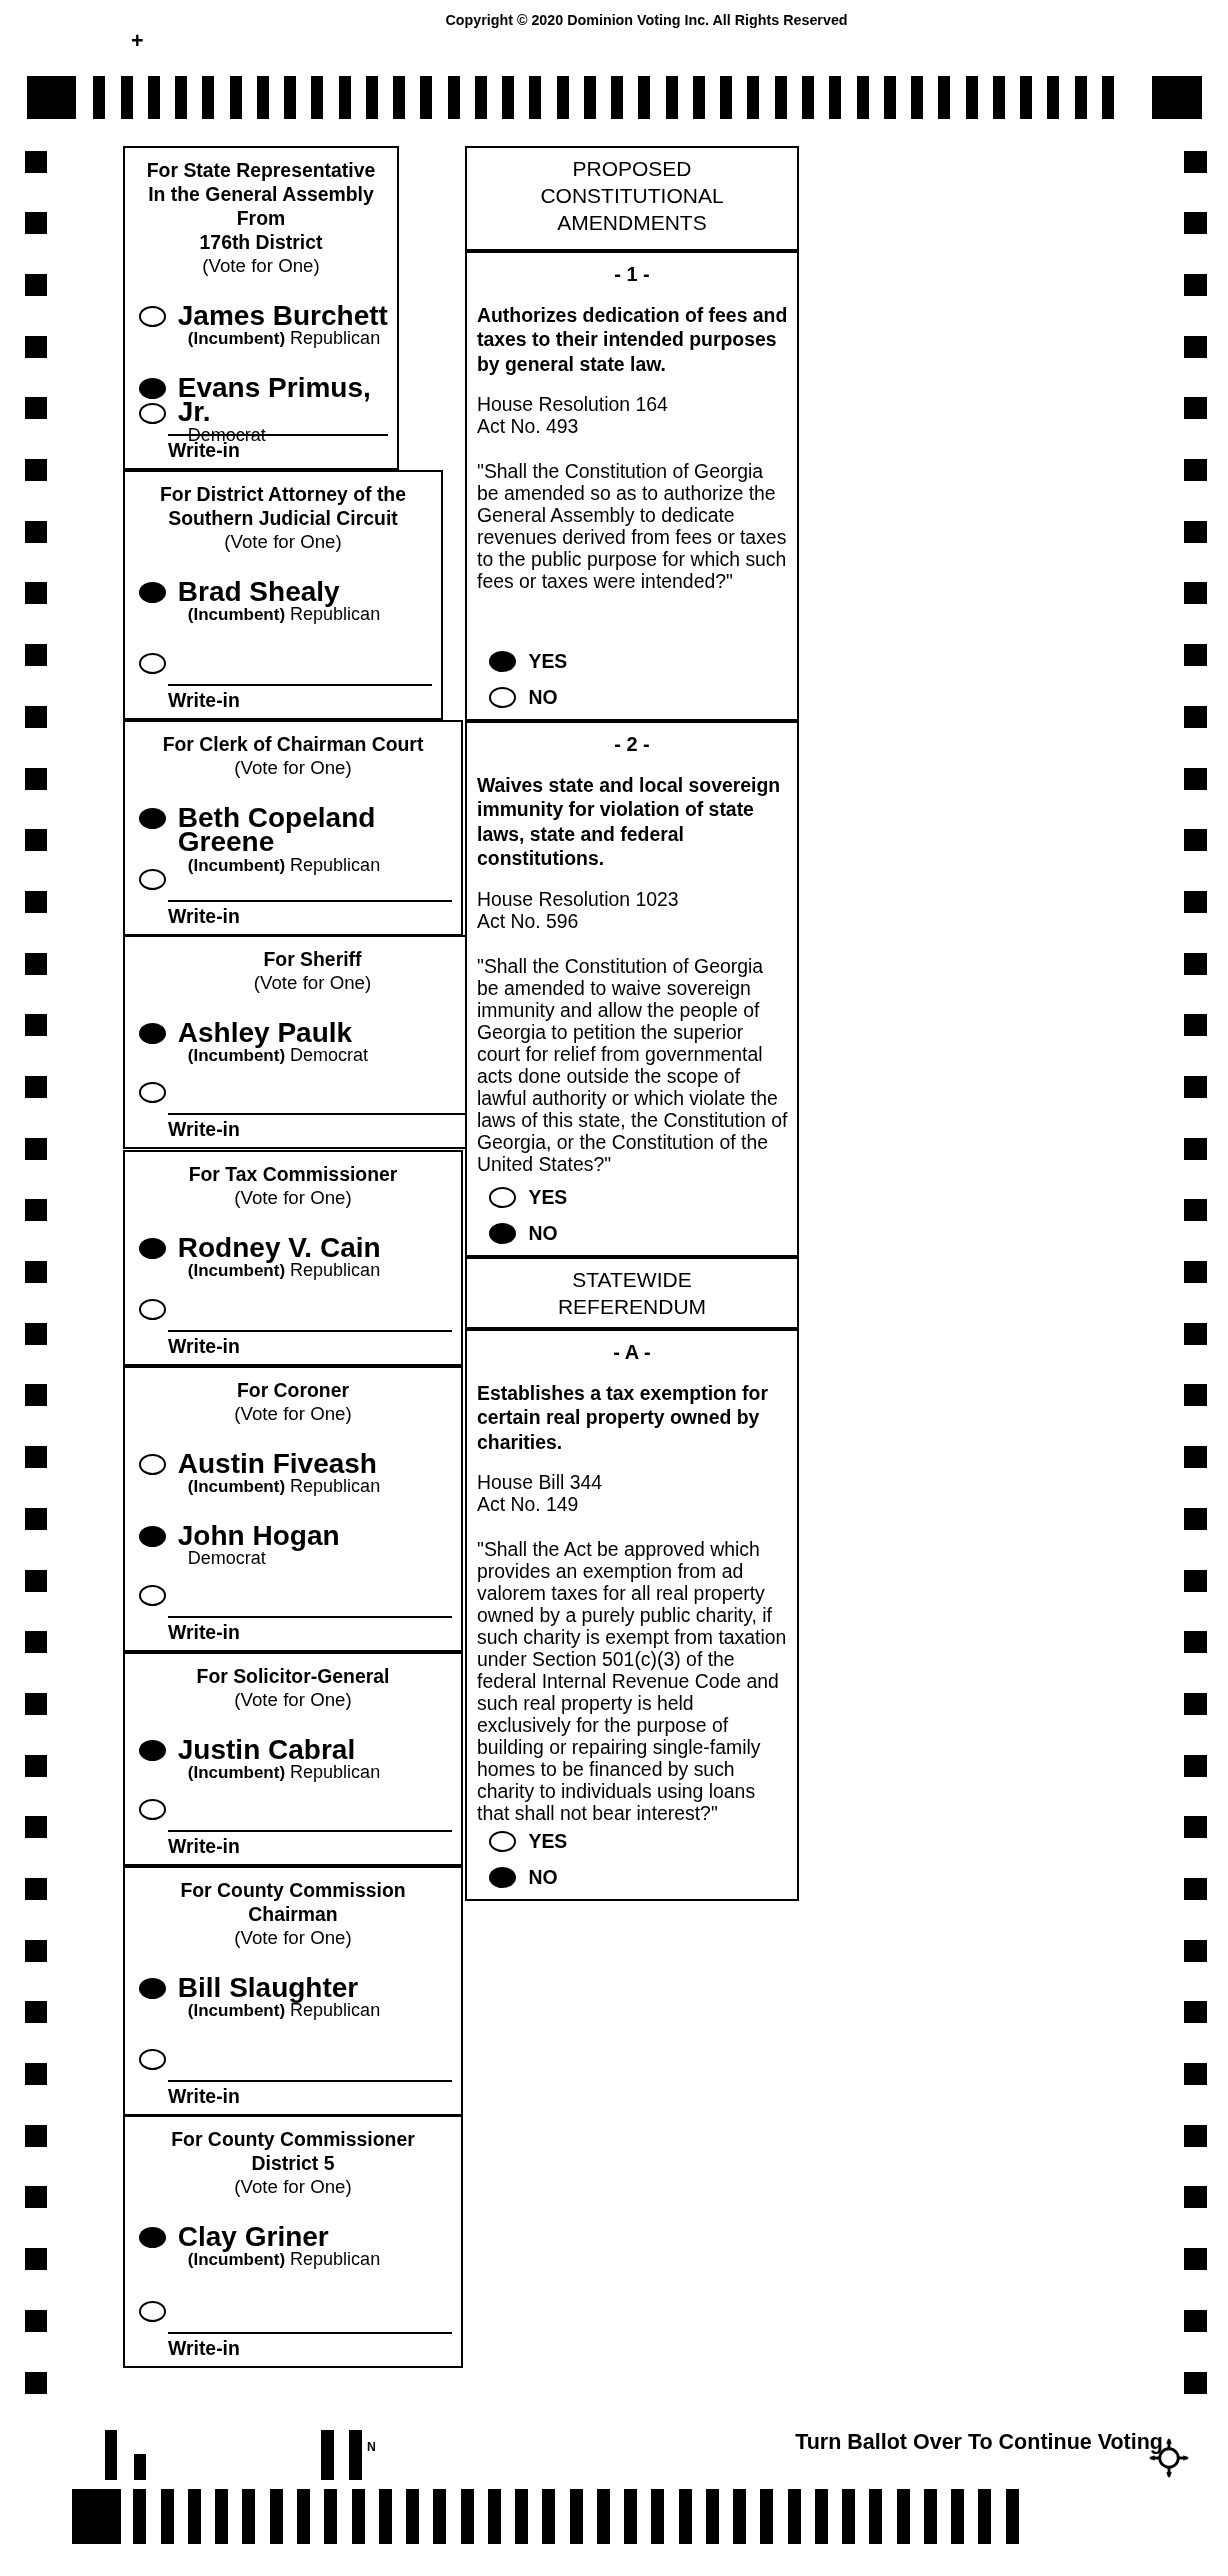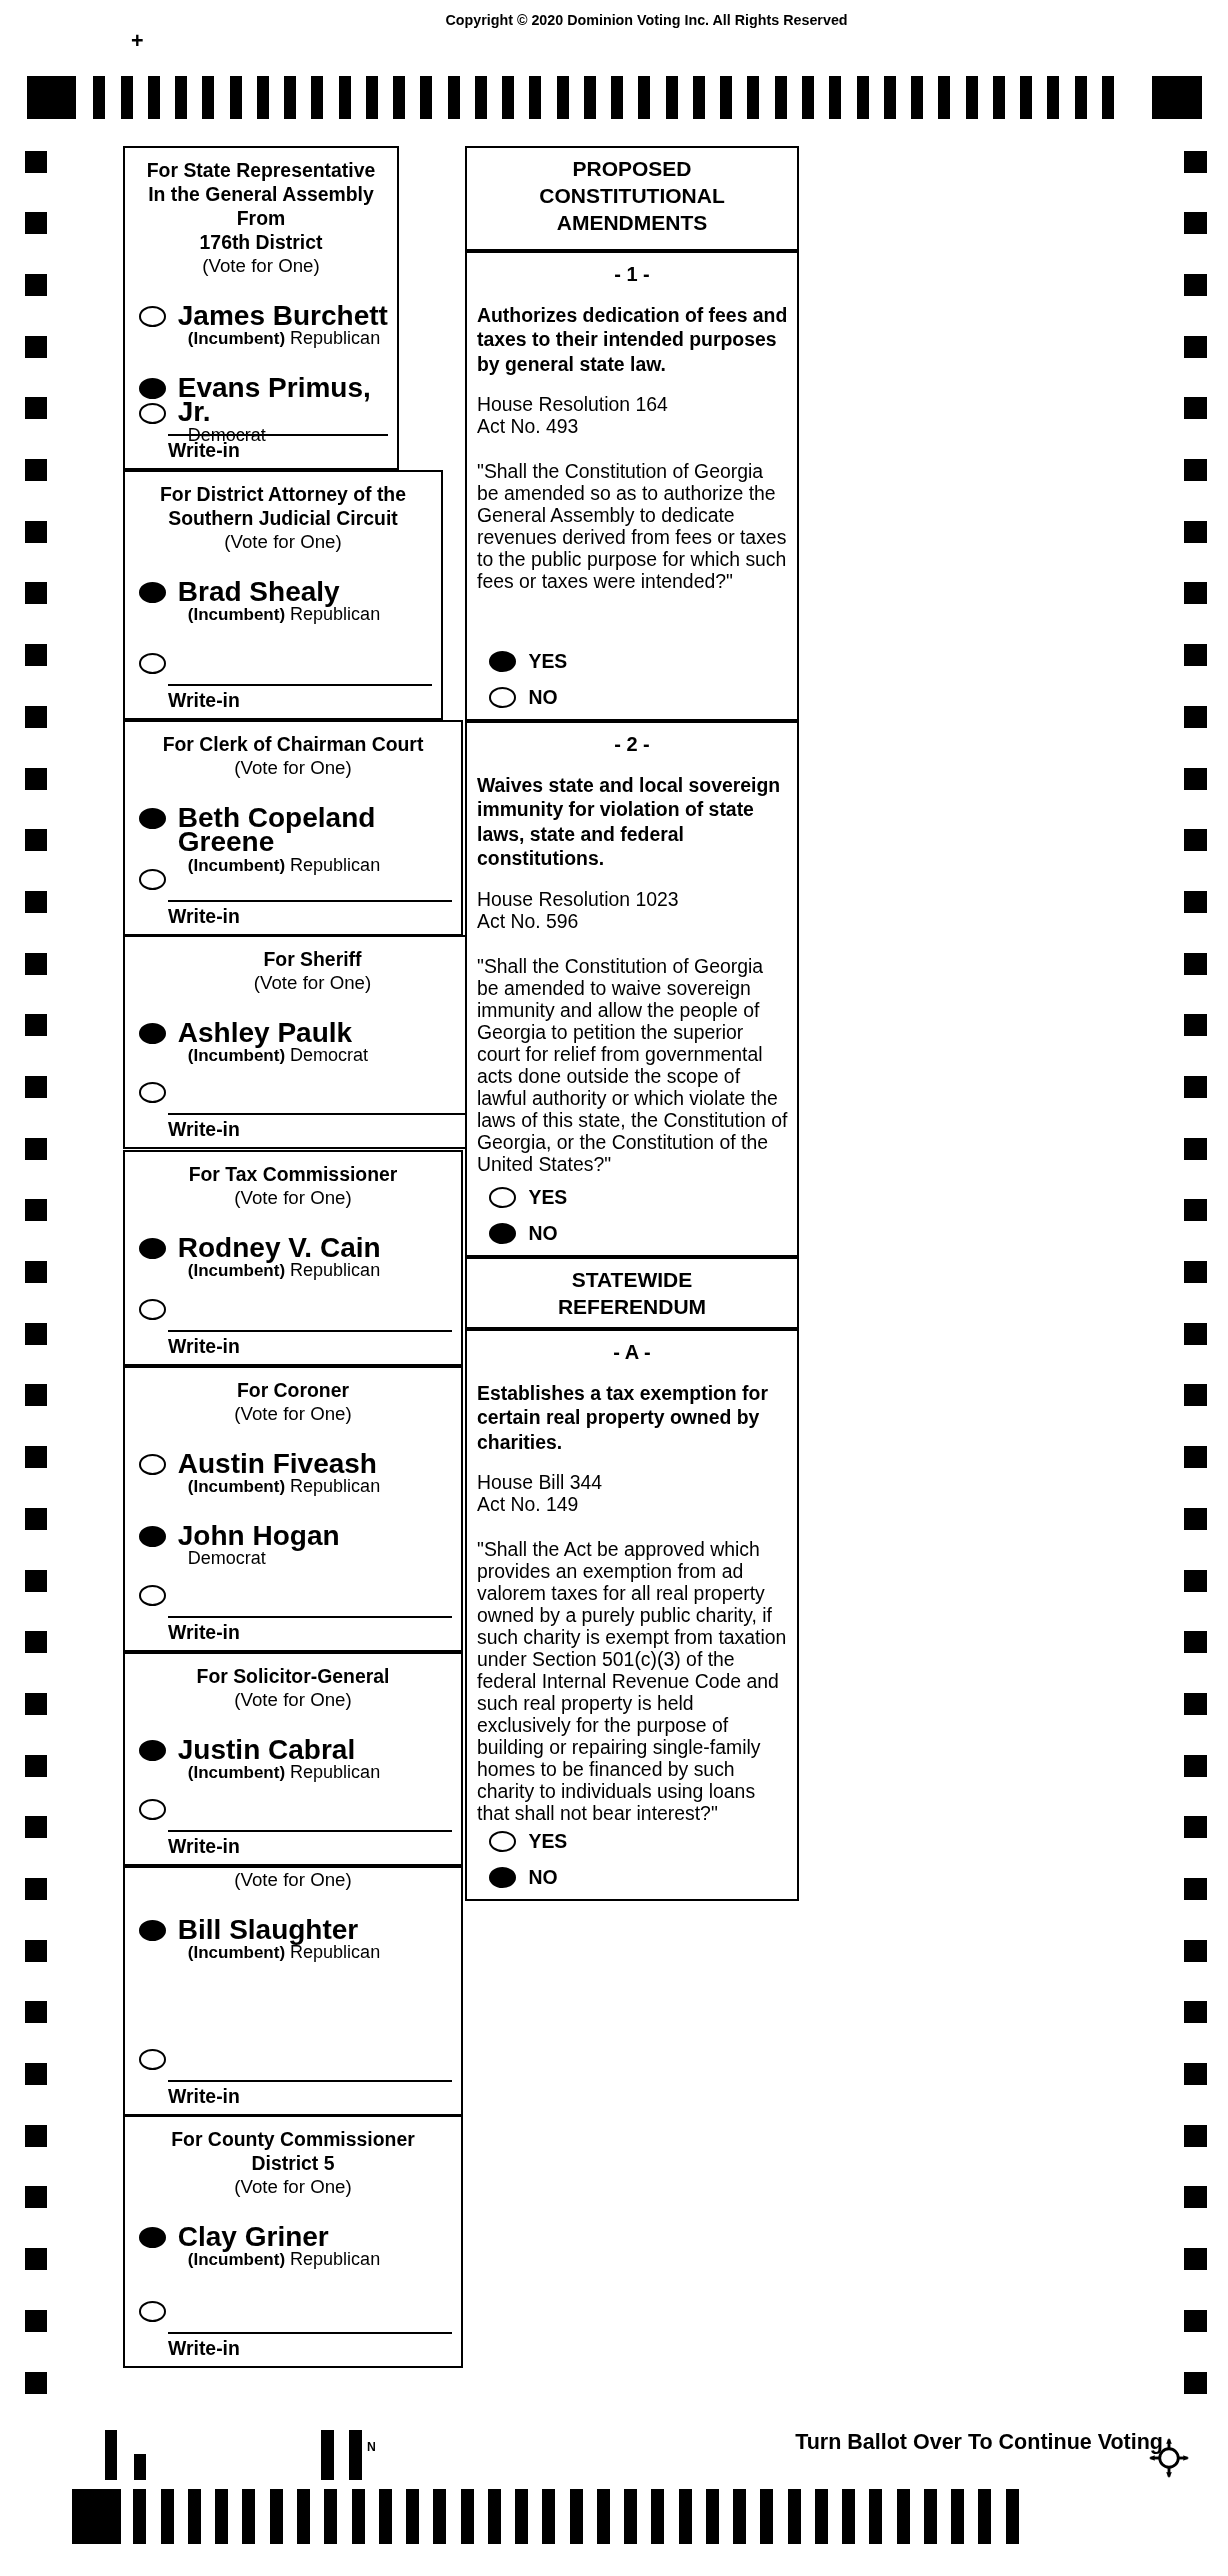--- a/index.html
+++ b/index.html
@@ -17,21 +17,21 @@
   .oval{width:27px;height:21px;border:2.2px solid #000;border-radius:50%;background:#fff;
         flex:0 0 auto;margin-top:2.2px;box-sizing:border-box;}
   .oval.filled{background:#000;}
   .opt-name{font-size:28px;font-weight:bold;line-height:24.4px;}
   .opt-detail{font-size:18px;line-height:21.5px;padding-left:10px;}
   .opt-detail b{font-size:17px;}
   .writein-oval{position:absolute;left:14.3px;bottom:44px;margin:0;}
   .writein{position:absolute;left:43px;right:8.6px;bottom:5.7px;border-top:2.2px solid #000;
            font-size:19.4px;font-weight:bold;padding-top:2.9px;}
   
-  .header-box-text{font-size:21px;font-weight:bold;line-height:27px;text-align:center;padding-top:7.2px;}
+  .header-box-text{font-size:21px;font-weight:normal;line-height:27px;text-align:center;padding-top:7.2px;}
   .measure-num{text-align:center;font-size:20px;font-weight:bold;margin-top:10px;}
   .measure-summary{font-size:19.4px;font-weight:bold;line-height:24.4px;margin:17px 8.6px 0 10px;}
   .measure-cite{font-size:19.4px;line-height:22px;margin:17px 8.6px 0 10px;}
   .measure-q{font-size:19.4px;line-height:22px;margin:23px 7.2px 0 10px;}
   .choice{position:absolute;left:21.5px;display:flex;gap:13px;align-items:center;}
   .choice .oval{margin-top:0;}
   .choice-label{font-size:19.4px;font-weight:bold;}
   .turnover{position:absolute;right:66px;top:2430px;font-size:21.5px;font-weight:bold;}
   .code-glyph{position:absolute;left:367px;top:2440px;font-size:12.2px;font-weight:bold;}
   .crosshair{position:absolute;left:1149px;top:2438px;}
@@ -317,20 +317,24 @@
           <span class="oval filled"></span>
           <span class="opt-text">
             <div class="opt-name">Justin Cabral</div>
             <div class="opt-detail"><b>(Incumbent)</b> Republican</div>
           </span>
         </div>
         <span class="oval writein-oval"></span>
         <div class="writein">Write-in</div>
       </div>
       <div class="box contest" style="left: 123px; top: 1866px; width: 340px; height: 250px;">
+        <div class="contest-title">
+          <div>For County Commission</div>
+          <div>Chairman</div>
+        </div>
         <div class="instruction">(Vote for One)</div>
         <div class="option">
           <span class="oval filled"></span>
           <span class="opt-text">
             <div class="opt-name">Bill Slaughter</div>
             <div class="opt-detail"><b>(Incumbent)</b> Republican</div>
           </span>
         </div>
         <span class="oval writein-oval"></span>
         <div class="writein">Write-in</div>

